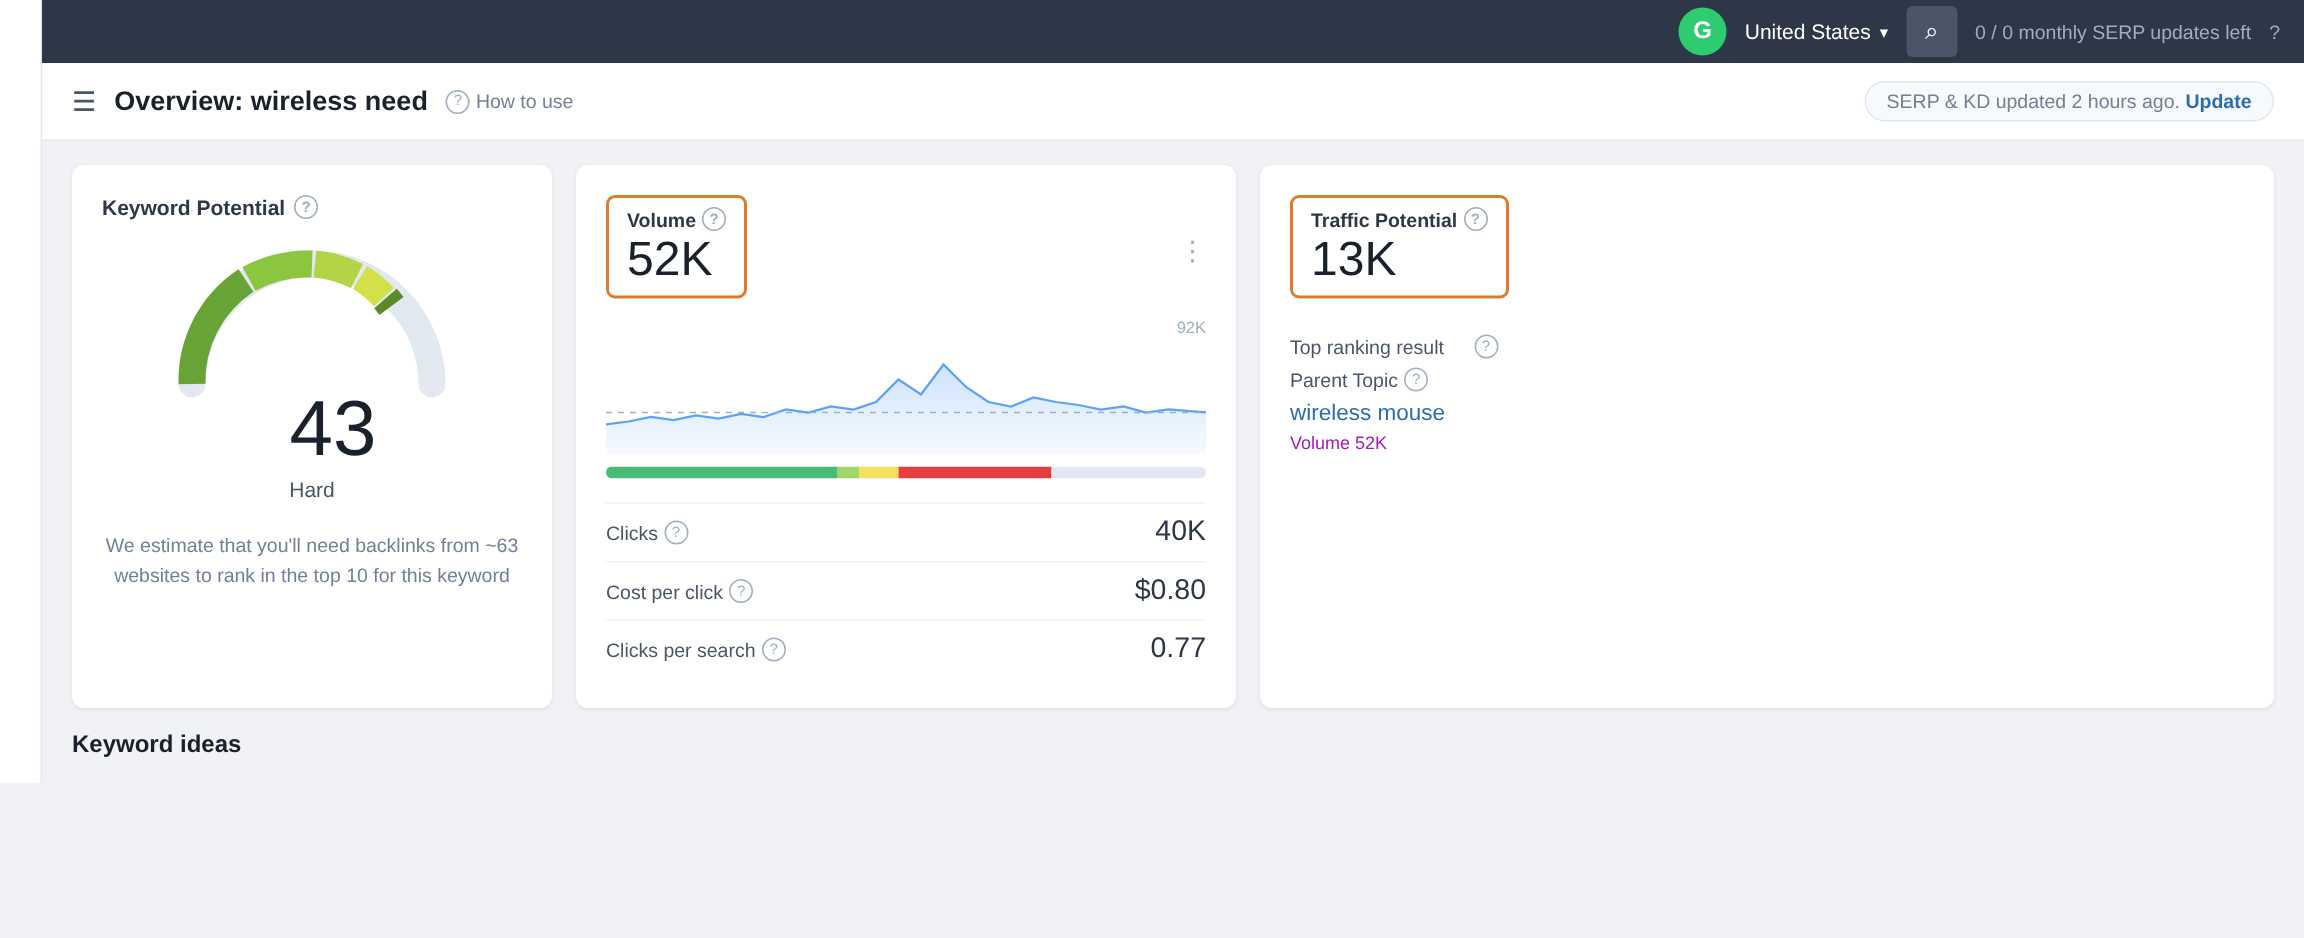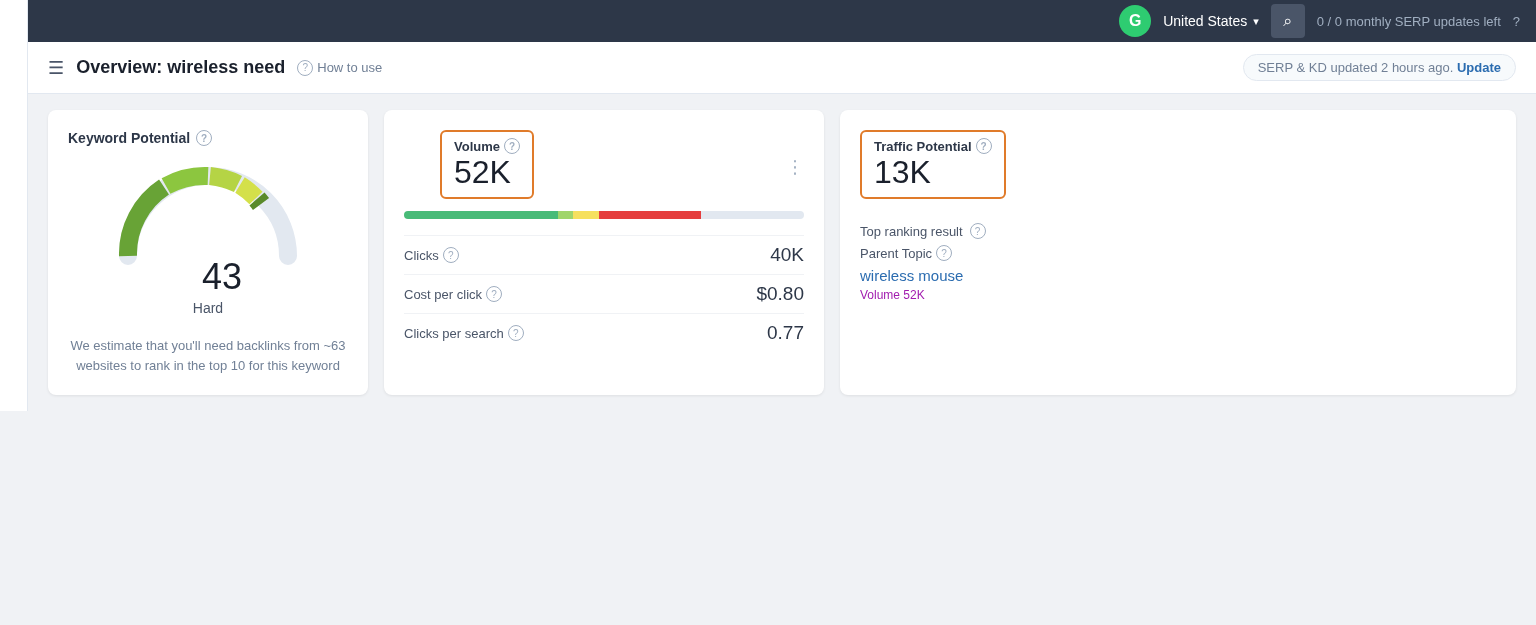--- a/index.html
+++ b/index.html
@@ -105,33 +105,33 @@
     }
 
     
     .gauge-container {
       display: flex; flex-direction: column; align-items: center;
       margin: 10px 0;
       position: relative;
     }
     .gauge-svg { width: 200px; height: 110px; }
     .gauge-number {
-      font-size: 36px; font-weight: 300; color: #1a202c;
+      font-size: 52px; font-weight: 300; color: #1a202c;
       margin-top: -10px;
       margin-left: 28px;
     }
     .gauge-label { font-size: 14px; color: #4a5568; margin-top: 2px; }
     .kd-estimate {
       font-size: 13px; color: #718096; text-align: center;
       margin-top: 20px; line-height: 1.5;
     }
 
     
     .volume-header {
-      display: flex; justify-content: space-between; align-items: center; margin-left: 36px;
+      display: flex; justify-content: space-between; align-items: center;
     }
     .volume-box {
       border: 2.5px solid #e07b2a;
       border-radius: 6px;
       padding: 6px 12px;
       display: inline-block;
     }
     .volume-value { font-size: 32px; font-weight: 300; color: #1a202c; }
     .three-dots { color: #a0aec0; font-size: 18px; cursor: pointer; }
 
@@ -159,21 +159,21 @@
 
     
     .traffic-box {
       border: 2.5px solid #e07b2a;
       border-radius: 6px;
       padding: 6px 12px;
       display: inline-block;
       margin-bottom: 16px;
     }
     .traffic-value { font-size: 32px; font-weight: 300; color: #1a202c; }
-    .top-ranking-label { font-size: 13px; color: #4a5568; margin-bottom: 6px; display: flex; align-items: center; gap: 7px;}
+    .top-ranking-label { font-size: 13px; color: #4a5568; margin-bottom: 6px; display: flex; align-items: center; gap: 20px;}
     .ranking-url { font-size: 13px; color: #2b6cb0; cursor: pointer; line-height: 1.4; margin-bottom: 14px; }
     .parent-topic-label { font-size: 13px; color: #4a5568; margin-bottom: 6px; display: flex; align-items: center; gap: 4px;}
     .parent-topic-link { font-size: 15px; color: #2b6cb0; cursor: pointer; font-weight: 500; }
     .volume-sub { font-size: 12px; color: #a21caf; margin-top: 4px; }
 
     
     .keyword-ideas {
       padding: 0 20px 16px;
       font-size: 16px; font-weight: 700; color: #1a202c;
     }
@@ -263,20 +263,37 @@
                   <span>Volume</span>
                   <span class="help-circle">?</span>
                 </div>
                 <div class="volume-value">52K</div>
               </div>
             </div>
           </div>
           <span class="three-dots">⋮</span>
         </div>
 
+        <div class="chart-area">
+          <span class="chart-top-label">92K</span>
+          <svg width="100%" height="90" viewBox="0 0 400 90" preserveAspectRatio="none">
+
+            <defs>
+              <linearGradient id="chartGrad" x1="0" y1="0" x2="0" y2="1">
+                <stop offset="0%" stop-color="#5ba3f5" stop-opacity="0.3"></stop>
+                <stop offset="100%" stop-color="#5ba3f5" stop-opacity="0.05"></stop>
+              </linearGradient>
+            </defs>
+            <path d="M0,70 L15,68 L30,65 L45,67 L60,64 L75,66 L90,63 L105,65 L120,60 L135,62 L150,58 L165,60 L180,55 L195,40 L210,50 L225,30 L240,45 L255,55 L270,58 L285,52 L300,55 L315,57 L330,60 L345,58 L360,62 L375,60 L400,62 L400,90 L0,90 Z" fill="url(#chartGrad)"></path>
+
+            <path d="M0,70 L15,68 L30,65 L45,67 L60,64 L75,66 L90,63 L105,65 L120,60 L135,62 L150,58 L165,60 L180,55 L195,40 L210,50 L225,30 L240,45 L255,55 L270,58 L285,52 L300,55 L315,57 L330,60 L345,58 L360,62 L375,60 L400,62" fill="none" stroke="#5ba3f5" stroke-width="1.5"></path>
+
+            <line x1="0" y1="62" x2="400" y2="62" stroke="#a0aec0" stroke-width="1" stroke-dasharray="4,4"></line>
+          </svg>
+        </div>
 
         <div class="color-bar">
           <div style="flex:3; background:#48bb78;"></div>
           <div style="flex:0.3; background:#a0d56b;"></div>
           <div style="flex:0.5; background:#f6e05e;"></div>
           <div style="flex:2; background:#e53e3e;"></div>
           <div style="flex:2; background:#e2e8f0;"></div>
         </div>
 
         <div class="metric-row">
@@ -321,15 +338,18 @@
         <div class="parent-topic-label">
           <span>Parent Topic</span>
           <span class="help-circle">?</span>
         </div>
         <div class="parent-topic-link">wireless mouse</div>
         <div class="volume-sub">Volume 52K</div>
       </div>
 
     </div>
 
+    <div class="keyword-ideas">
+      <span>Keyword ideas</span>
+    </div>
 
   </div>
 </div>
 
 </body></html>

